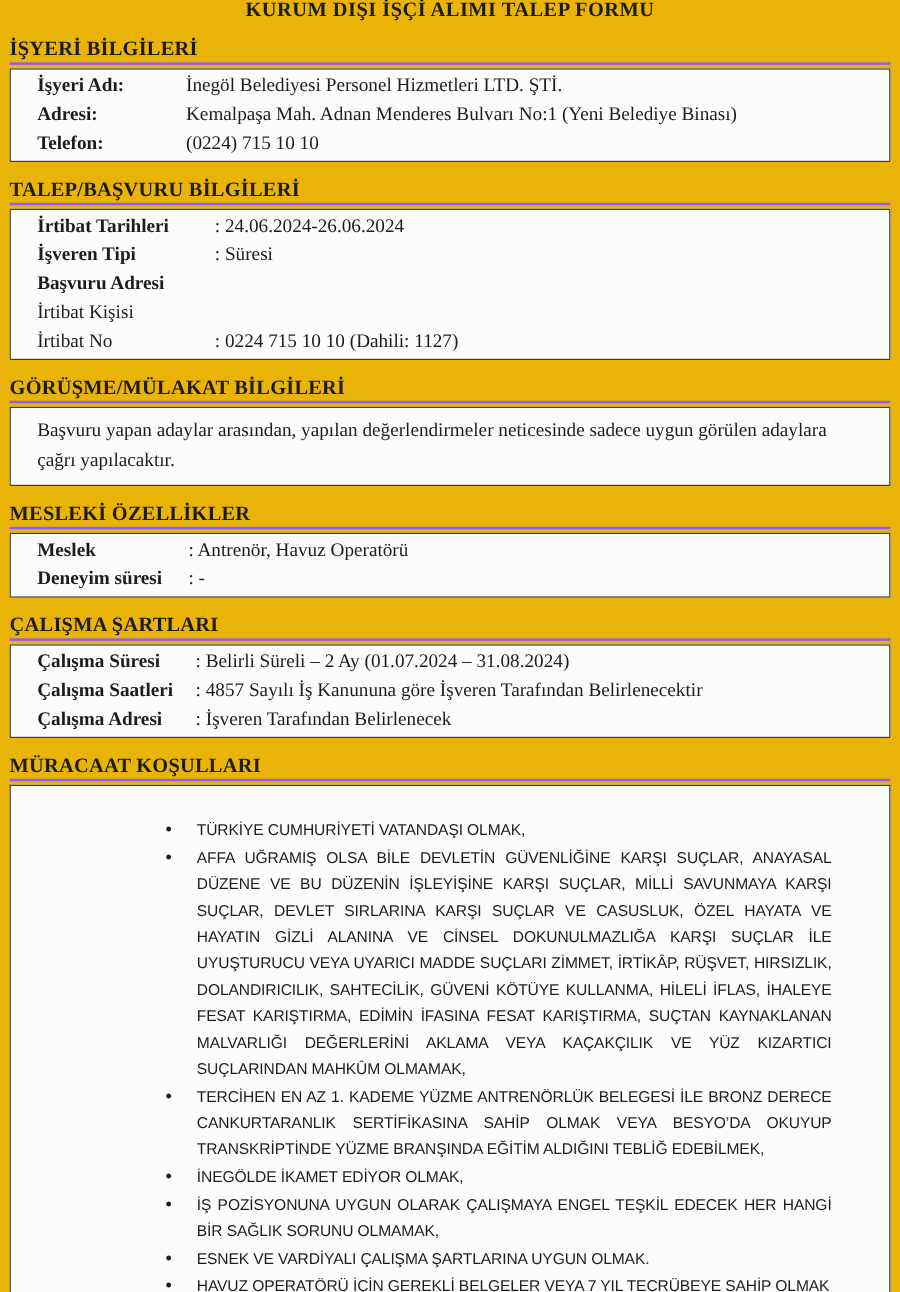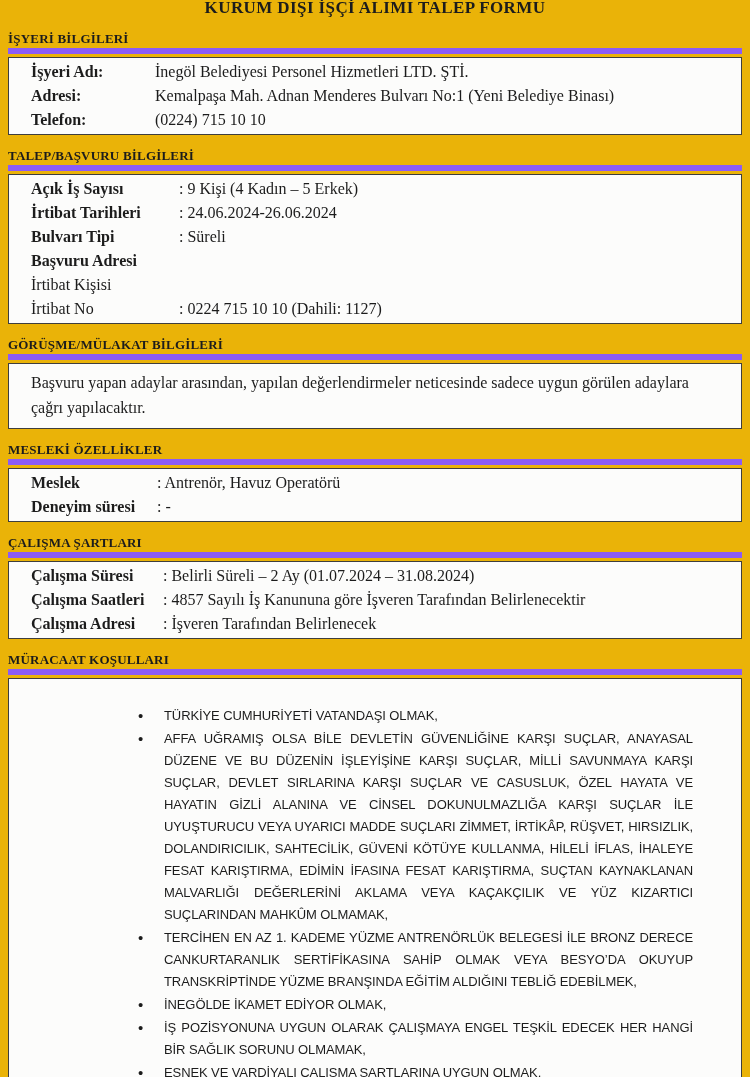--- a/index.html
+++ b/index.html
@@ -13,25 +13,25 @@
     color:#1c1c1c;
     font-family:"Liberation Serif","DejaVu Serif",serif;
   }
   .title{
     font-size:17px;font-weight:bold;text-align:center;
     letter-spacing:.4px;
     margin:-2px 0 8px 0;
   }
   section{margin:0;}
   .sec-head{
-    font-size:13px;font-weight:bold;
+    font-size:17px;font-weight:bold;
     letter-spacing:.2px;
     margin:13px 0 3px 0;
     padding-bottom:1px;
-    border-bottom:6px solid #8b5cf6;
+    border-bottom:2px solid #8b5cf6;
   }
   .box{
     border:1.6px solid #3e3e3e;
     padding:2px 18px;
     background:#fcfcfb;
   }
   .row{
     display:grid;
     grid-template-columns:var(--lblw,140px) 1fr;
     line-height:24px;
@@ -95,30 +95,26 @@
         <span class="lbl">Telefon:</span>
         <span class="val">(0224) 715 10 10</span>
       </div>
     </div>
   </section>
 
   <section>
     <h2 class="sec-head">TALEP/BAŞVURU BİLGİLERİ</h2>
     <div class="box talep">
       <div class="row">
-        <span class="lbl">Açık İş Sayısı</span>
-        <span class="val">: 9 Kişi (4 Kadın – 5 Erkek)</span>
-      </div>
-      <div class="row">
         <span class="lbl">İrtibat Tarihleri</span>
         <span class="val">: 24.06.2024-26.06.2024</span>
       </div>
       <div class="row">
-        <span class="lbl">Bulvarı Tipi</span>
-        <span class="val">: Süreli</span>
+        <span class="lbl">İşveren Tipi</span>
+        <span class="val">: Süresi</span>
       </div>
       <div class="row">
         <span class="lbl">Başvuru Adresi</span>
       </div>
       <div class="row plain">
         <span class="lbl">İrtibat Kişisi</span>
       </div>
       <div class="row plain">
         <span class="lbl">İrtibat No</span>
         <span class="val">: 0224 715 10 10 (Dahili: 1127)</span>

